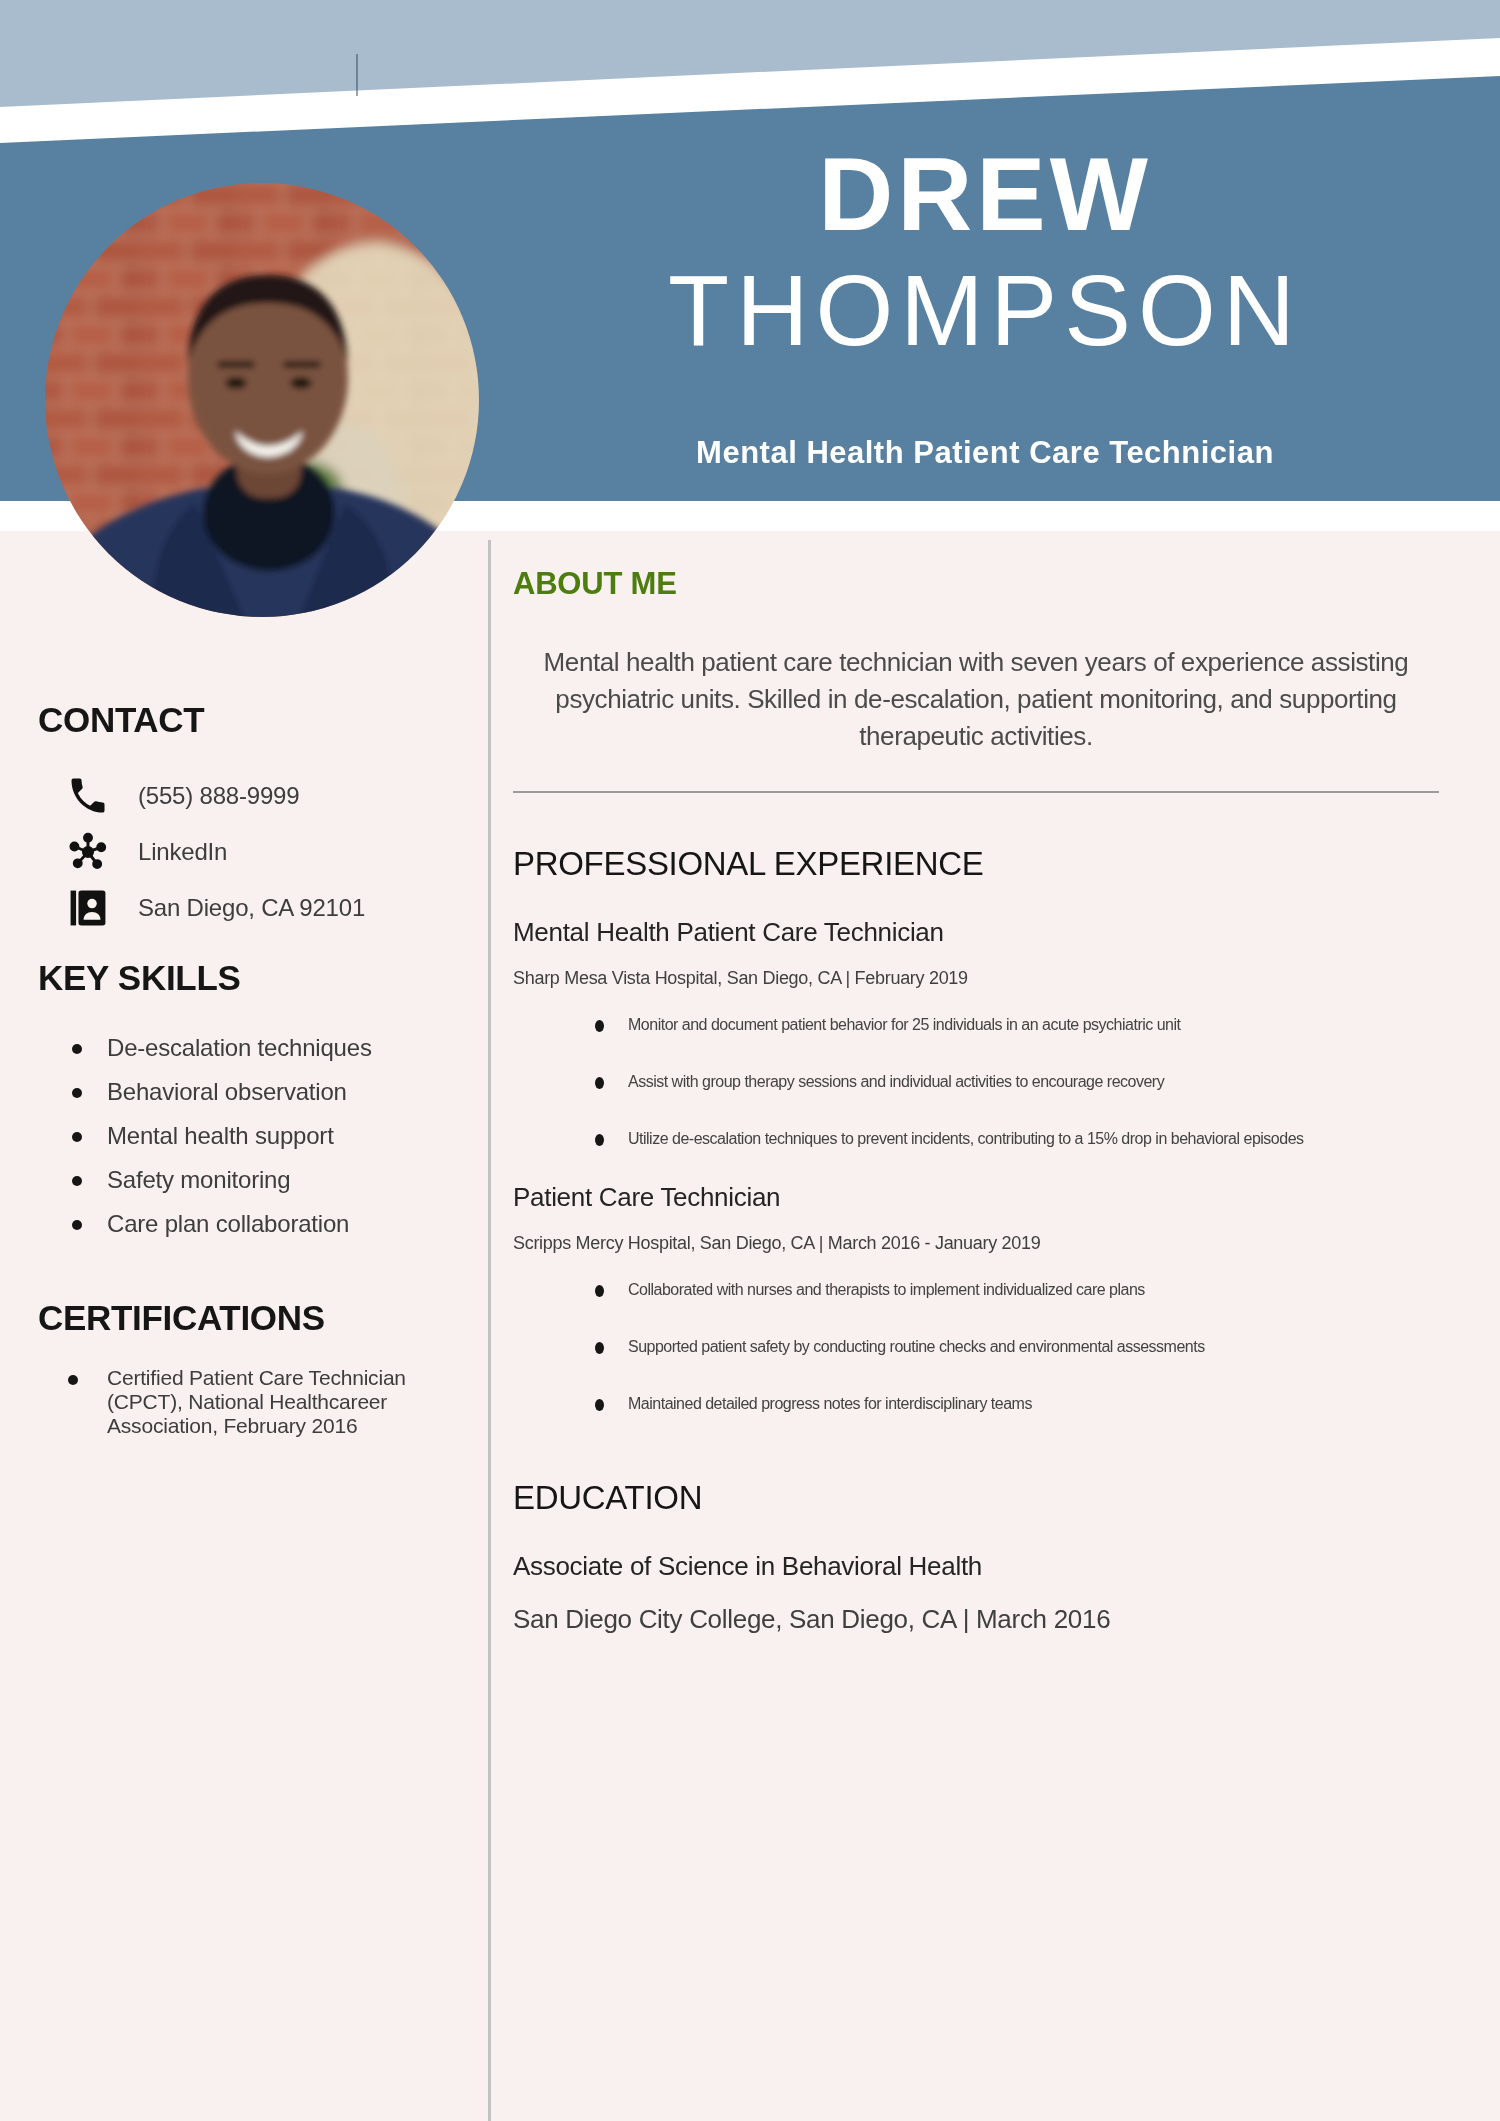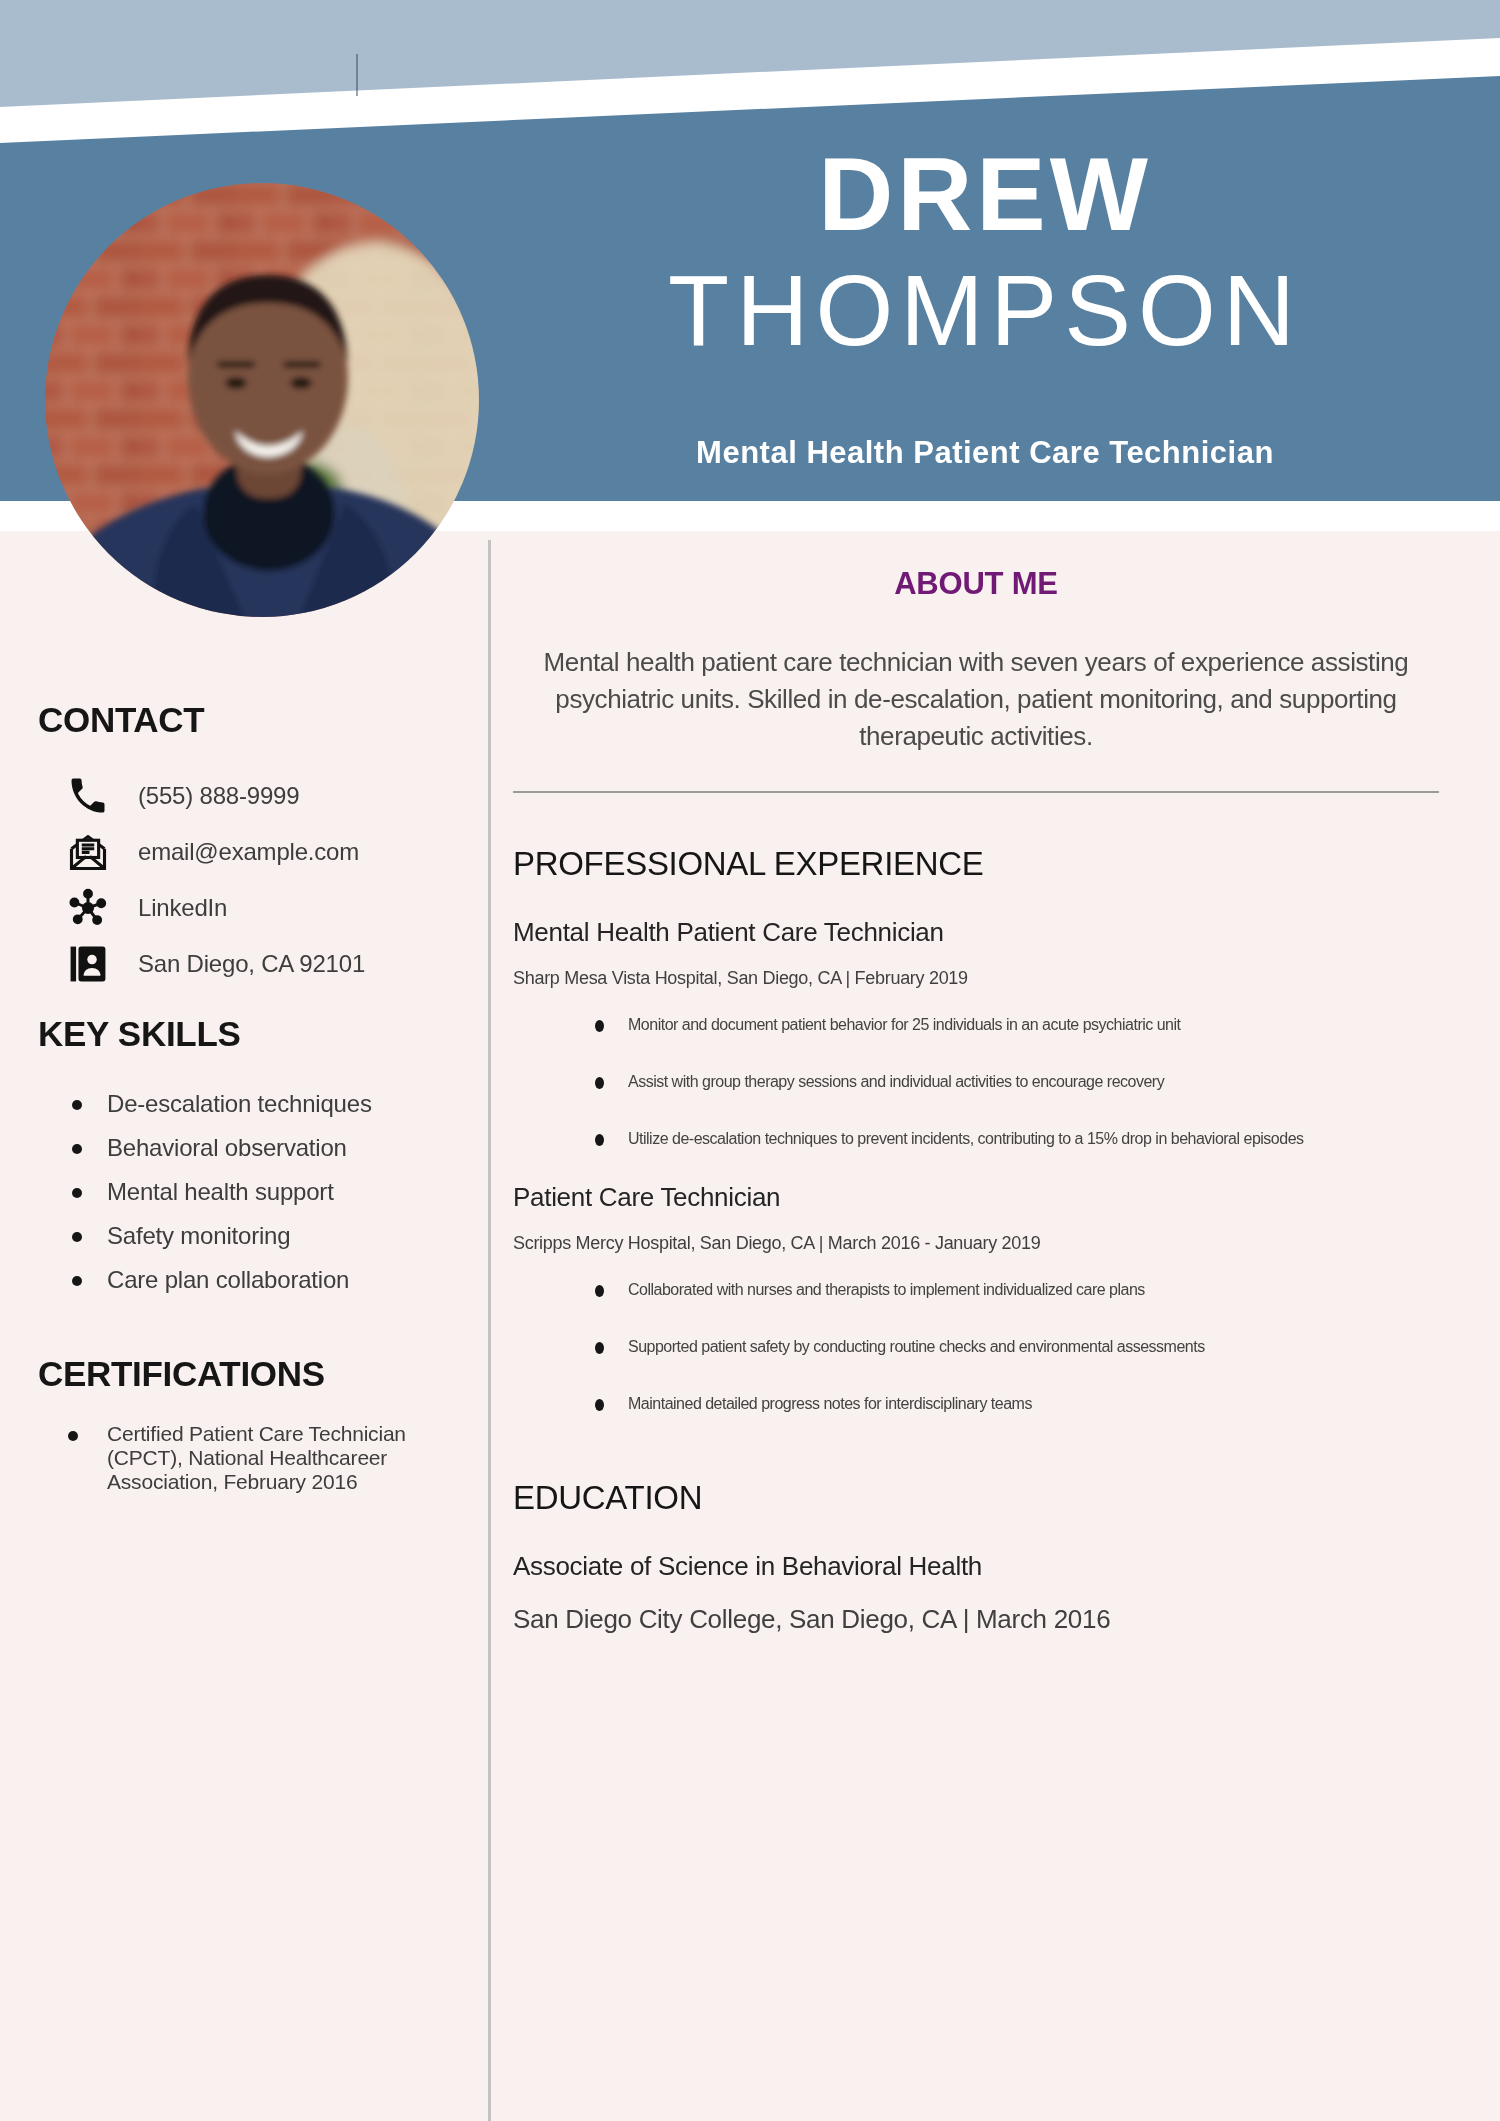--- a/index.html
+++ b/index.html
@@ -40,21 +40,21 @@
   .contact-icon svg{width:44px;height:44px;display:block;}
   .contact-text{margin-left:28px;font-size:24px;color:#3d3d3d;letter-spacing:-.2px;}
   .skills-block{margin-top:22px;}
   .skill-item{position:relative;padding-left:69px;font-size:24px;line-height:44px;color:#3d3d3d;letter-spacing:-.2px;}
   .skill-item::before{content:"";position:absolute;left:34px;top:18px;width:10px;height:10px;border-radius:50%;background:#161616;}
   .cert-block{margin-top:52px;}
   .cert-item{position:relative;padding-left:69px;font-size:21px;line-height:24px;color:#3d3d3d;letter-spacing:-.2px;width:350px;}
   .cert-item::before{content:"";position:absolute;left:30px;top:9px;width:10px;height:10px;border-radius:50%;background:#161616;}
   
   .main{position:absolute;left:513px;top:566px;width:926px;color:#434341;}
-  .about-heading{text-align:center;font-size:31px;font-weight:bold;color:#701a75;letter-spacing:-.2px;margin:0 0 42px 0;}
+  .about-heading{text-align:left;font-size:31px;font-weight:bold;color:#4d7c0f;letter-spacing:-.2px;margin:0 0 42px 0;}
   .about-text{text-align:center;font-size:26px;line-height:37px;color:#4b4b49;letter-spacing:-.4px;margin:0 0 36px 0;}
   .hr-line{border:none;border-top:2px solid #9b9b9b;margin:0 0 52px 0;}
   .section-heading{font-size:33px;font-weight:normal;color:#161616;letter-spacing:-.3px;margin:0 0 34px 0;}
   .job-title{font-size:26px;color:#242424;letter-spacing:-.3px;margin:0 0 20px 0;}
   .job-meta{font-size:18px;color:#3f3f3f;letter-spacing:-.3px;margin:0 0 18px 0;}
   .bullet-list{margin:0 0 26px 0;padding:0;list-style:none;}
   .bullet-list li{position:relative;padding-left:115px;font-size:16px;line-height:35px;letter-spacing:-.5px;color:#434341;margin-bottom:22px;}
   .bullet-list li::before{content:"";position:absolute;left:82px;top:13px;width:9px;height:12px;border-radius:50%;background:#161616;}
   .edu-block{margin-top:58px;}
   .edu-degree{font-size:26px;color:#242424;letter-spacing:-.3px;margin:24px 0 22px 0;}
@@ -133,32 +133,20 @@
 
     <h2 class="side-heading">CONTACT</h2>
     <div class="contact-list">
       <div class="contact-row">
         <span class="contact-icon">
           <svg viewBox="0 0 24 24">
               <path fill="#111" d="M6.62 10.79a15.05 15.05 0 0 0 6.59 6.59l2.2-2.2a1 1 0 0 1 1.01-.25c1.12.37 2.33.57 3.58.57a1 1 0 0 1 1 1V20a1 1 0 0 1-1 1C10.85 21 3 13.15 3 3.5a1 1 0 0 1 1-1H7.5a1 1 0 0 1 1 1c0 1.25.2 2.46.57 3.58a1 1 0 0 1-.25 1.01l-2.2 2.2z"></path>
             </svg>
         </span>
         <span class="contact-text">(555) 888-9999</span>
-      </div>
-      <div class="contact-row">
-        <span class="contact-icon">
-          <svg viewBox="0 0 24 24" fill="none" stroke="#111" stroke-width="1.7">
-            <path d="M3 10.2 12 3.6 21 10.2"></path>
-            <rect x="6.2" y="5.6" width="11.6" height="9.4" fill="#f8f1ef"></rect>
-            <path d="M8.6 8.2h6.8M8.6 10.2h6.8M8.6 12.2h4.2"></path>
-            <path d="M3 10.2V21h18V10.2"></path>
-            <path d="M3 21l8-6.6M21 21l-8-6.6"></path>
-          </svg>
-        </span>
-        <span class="contact-text">email@example.com</span>
       </div>
       <div class="contact-row">
         <span class="contact-icon">
           <svg viewBox="0 0 24 24" stroke="#111" stroke-width="1.6" fill="#111">
             <line x1="12" y1="12" x2="12" y2="4.2"></line>
               <line x1="12" y1="12" x2="19.2" y2="9.4"></line>
             <line x1="12" y1="12" x2="17" y2="18.6"></line>
               <line x1="12" y1="12" x2="6.4" y2="18.2"></line>
             <line x1="12" y1="12" x2="4.6" y2="9"></line>
             <circle cx="12" cy="12" r="2.5"></circle>

